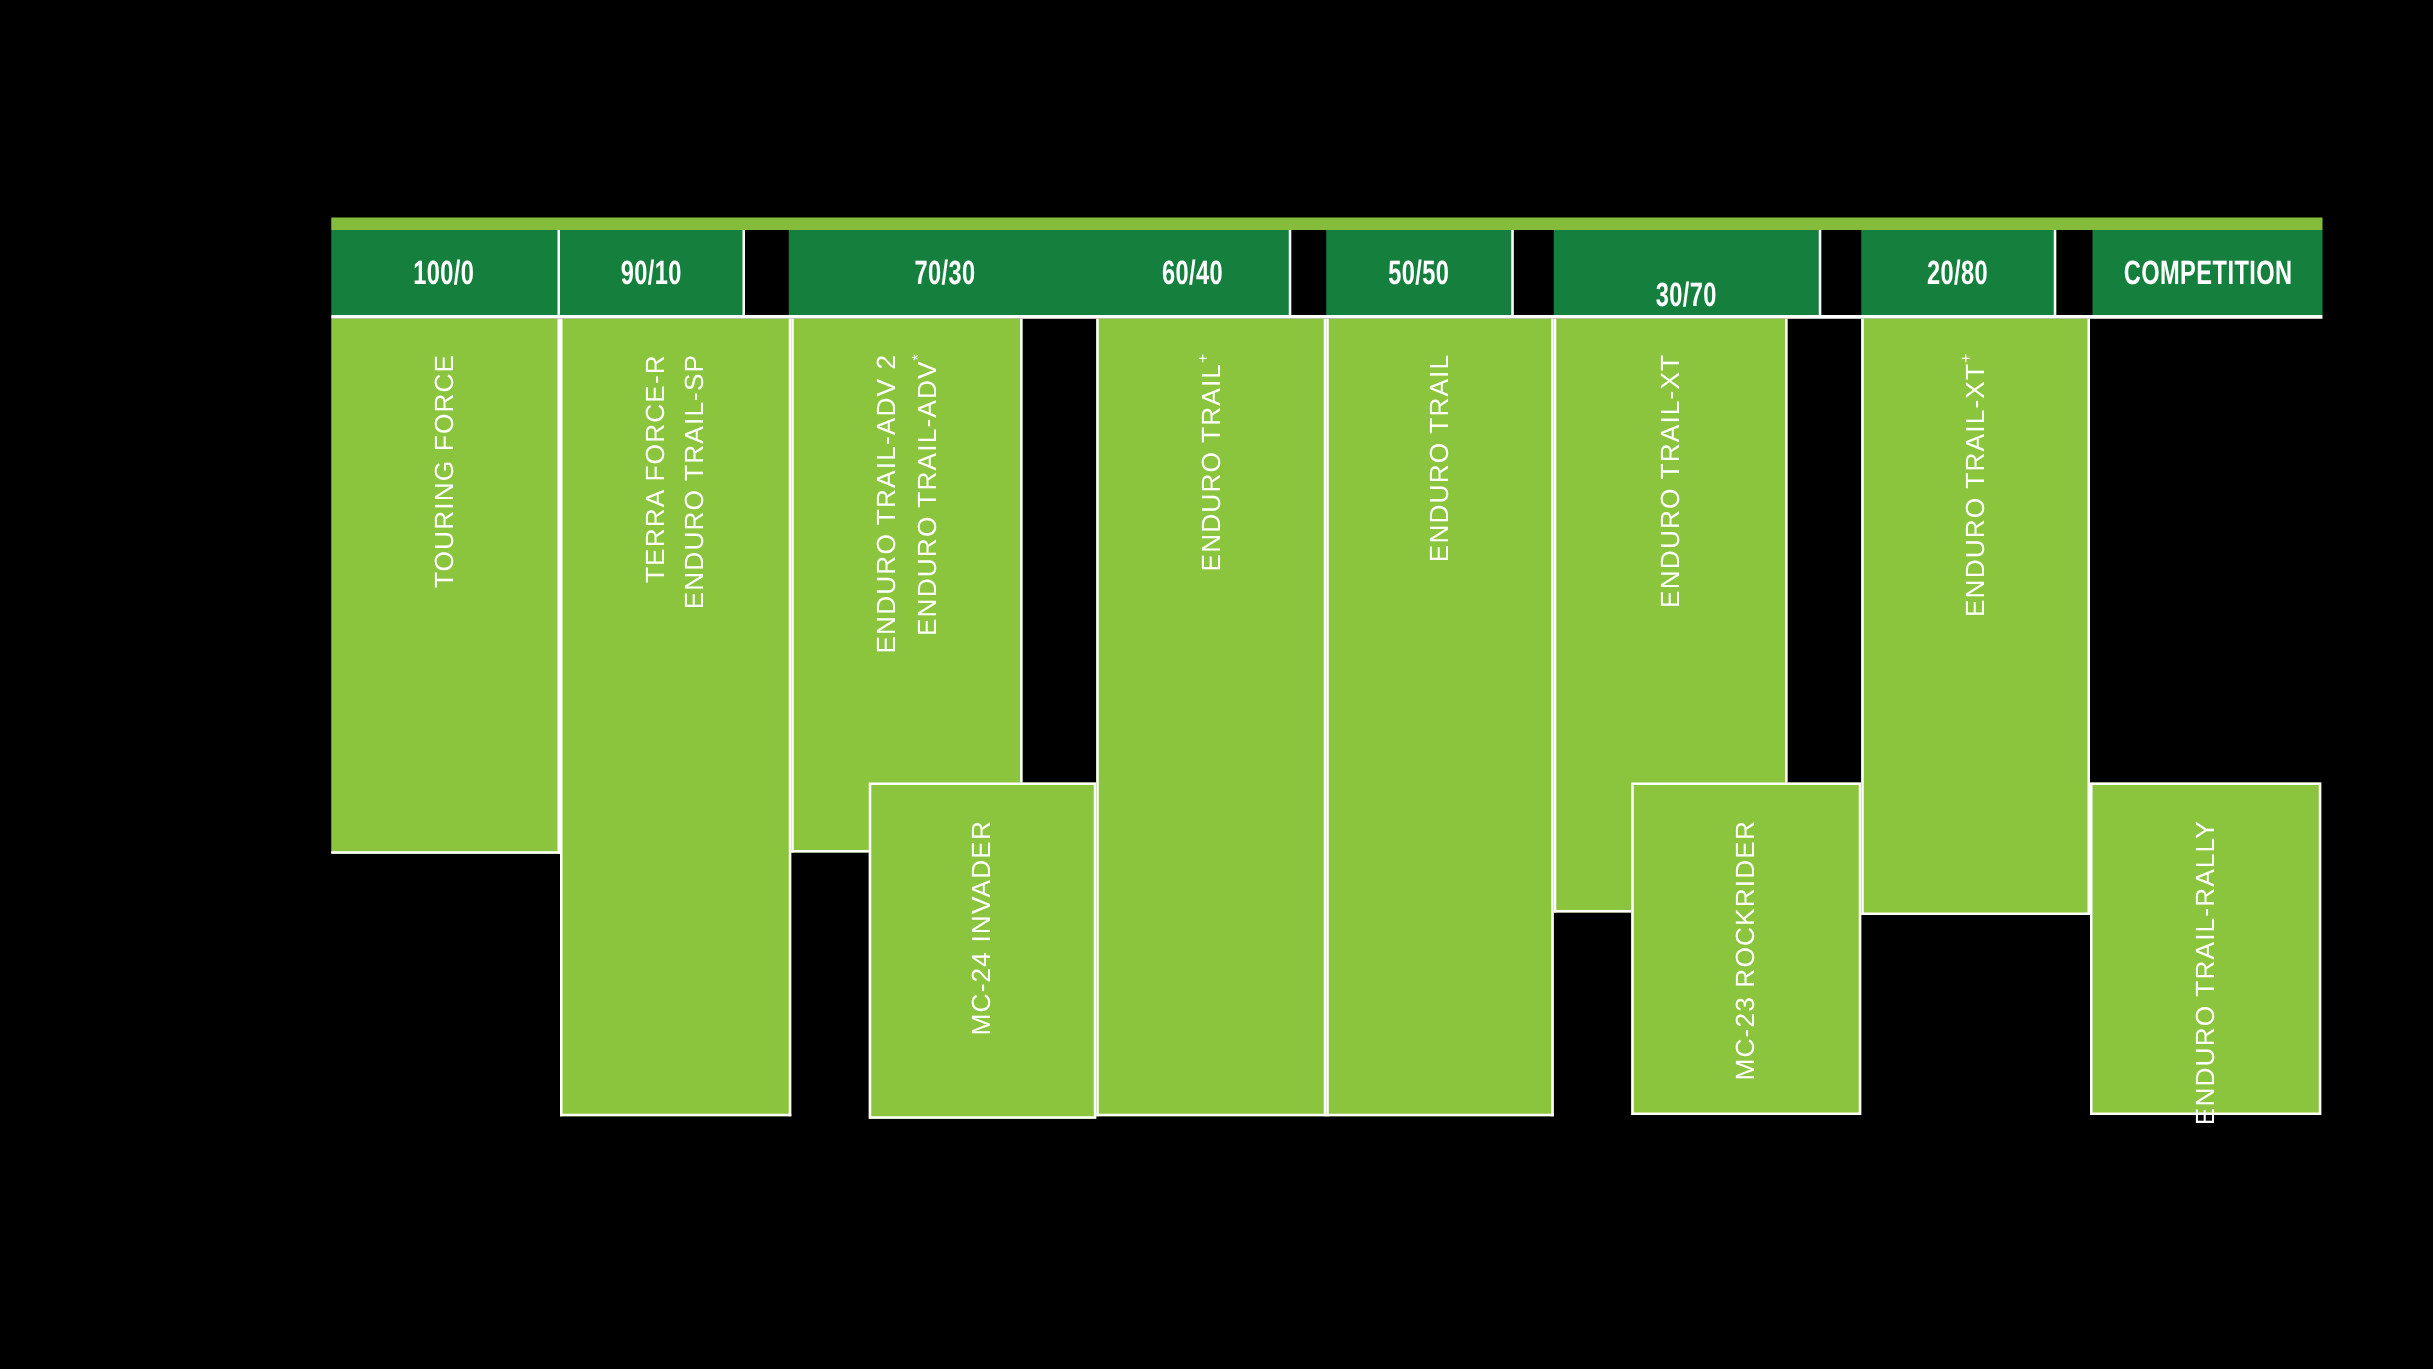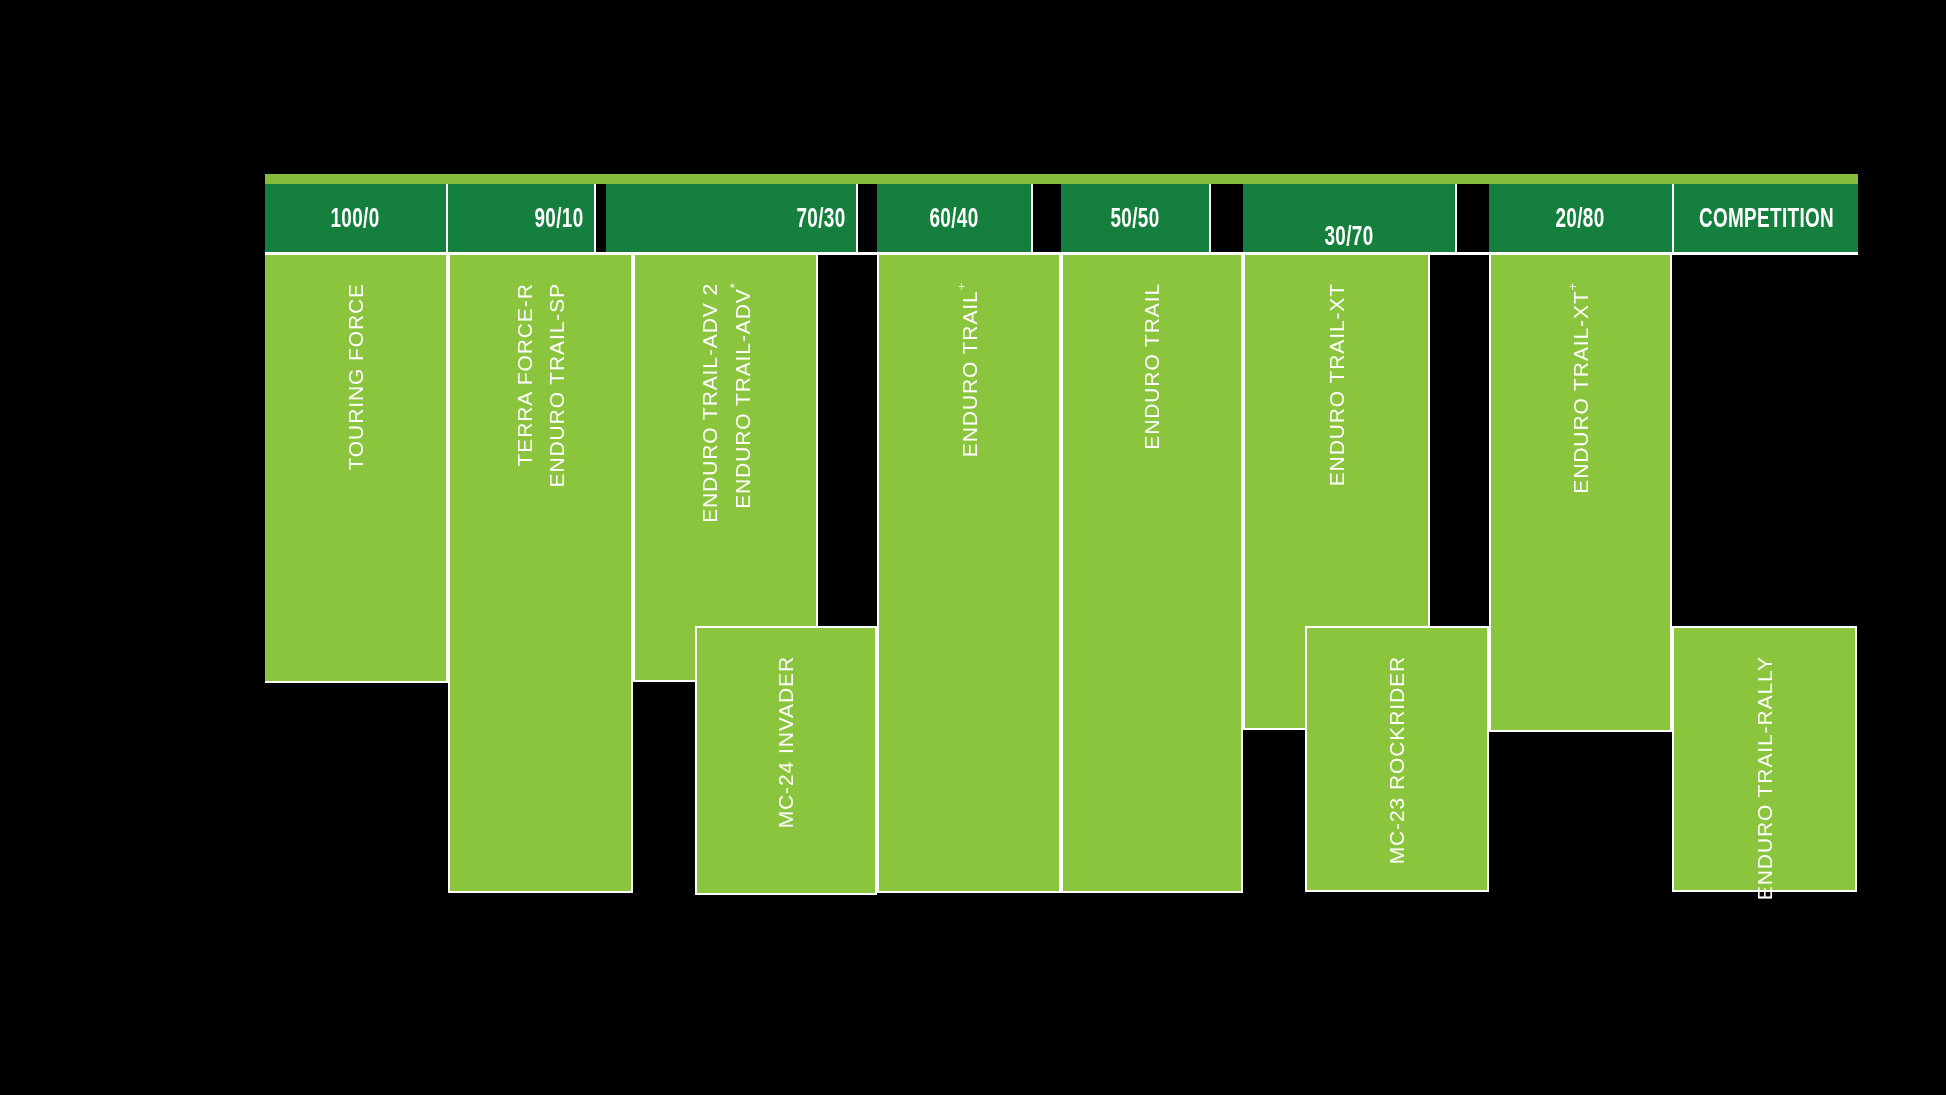--- a/index.html
+++ b/index.html
@@ -83,36 +83,36 @@
 </style>
 </head>
 <body>
 
 <div id="canvas">
   <div id="top-bar"></div>
   <div id="header-row">
       <div class="hcell" style="left: 265px; width: 183px;">
         <span class="hlabel">100/0</span>
       </div>
-      <div class="hcell" style="left: 448px; width: 148px; justify-content: flex-end;">
+      <div class="hcell" style="left: 448px; width: 148px;">
         <span class="hlabel">90/10</span>
       </div>
-      <div class="hcell" style="left: 606px; width: 252px; justify-content: flex-end;">
+      <div class="hcell" style="left: 631px; width: 252px;">
         <span class="hlabel">70/30</span>
       </div>
       <div class="hcell" style="left: 877px; width: 156px;">
         <span class="hlabel">60/40</span>
       </div>
       <div class="hcell" style="left: 1061px; width: 150px;">
         <span class="hlabel">50/50</span>
       </div>
       <div class="hcell" style="left: 1243px; width: 214px; align-items: flex-end;">
         <span class="hlabel">30/70</span>
       </div>
-      <div class="hcell" style="left: 1489px; width: 185px;">
+      <div class="hcell" style="left: 1489px; width: 156px;">
         <span class="hlabel">20/80</span>
       </div>
       <div class="hcell last" style="left: 1674px; width: 184px;">
         <span class="hlabel">COMPETITION</span>
       </div>
     </div>
   <div id="header-underline"></div>
   <div id="blocks">
       <div class="block row-top no-left" style="left: 265px; top: 255px; width: 183px; height: 428px;">
         <span class="block-label">TOURING FORCE</span>

